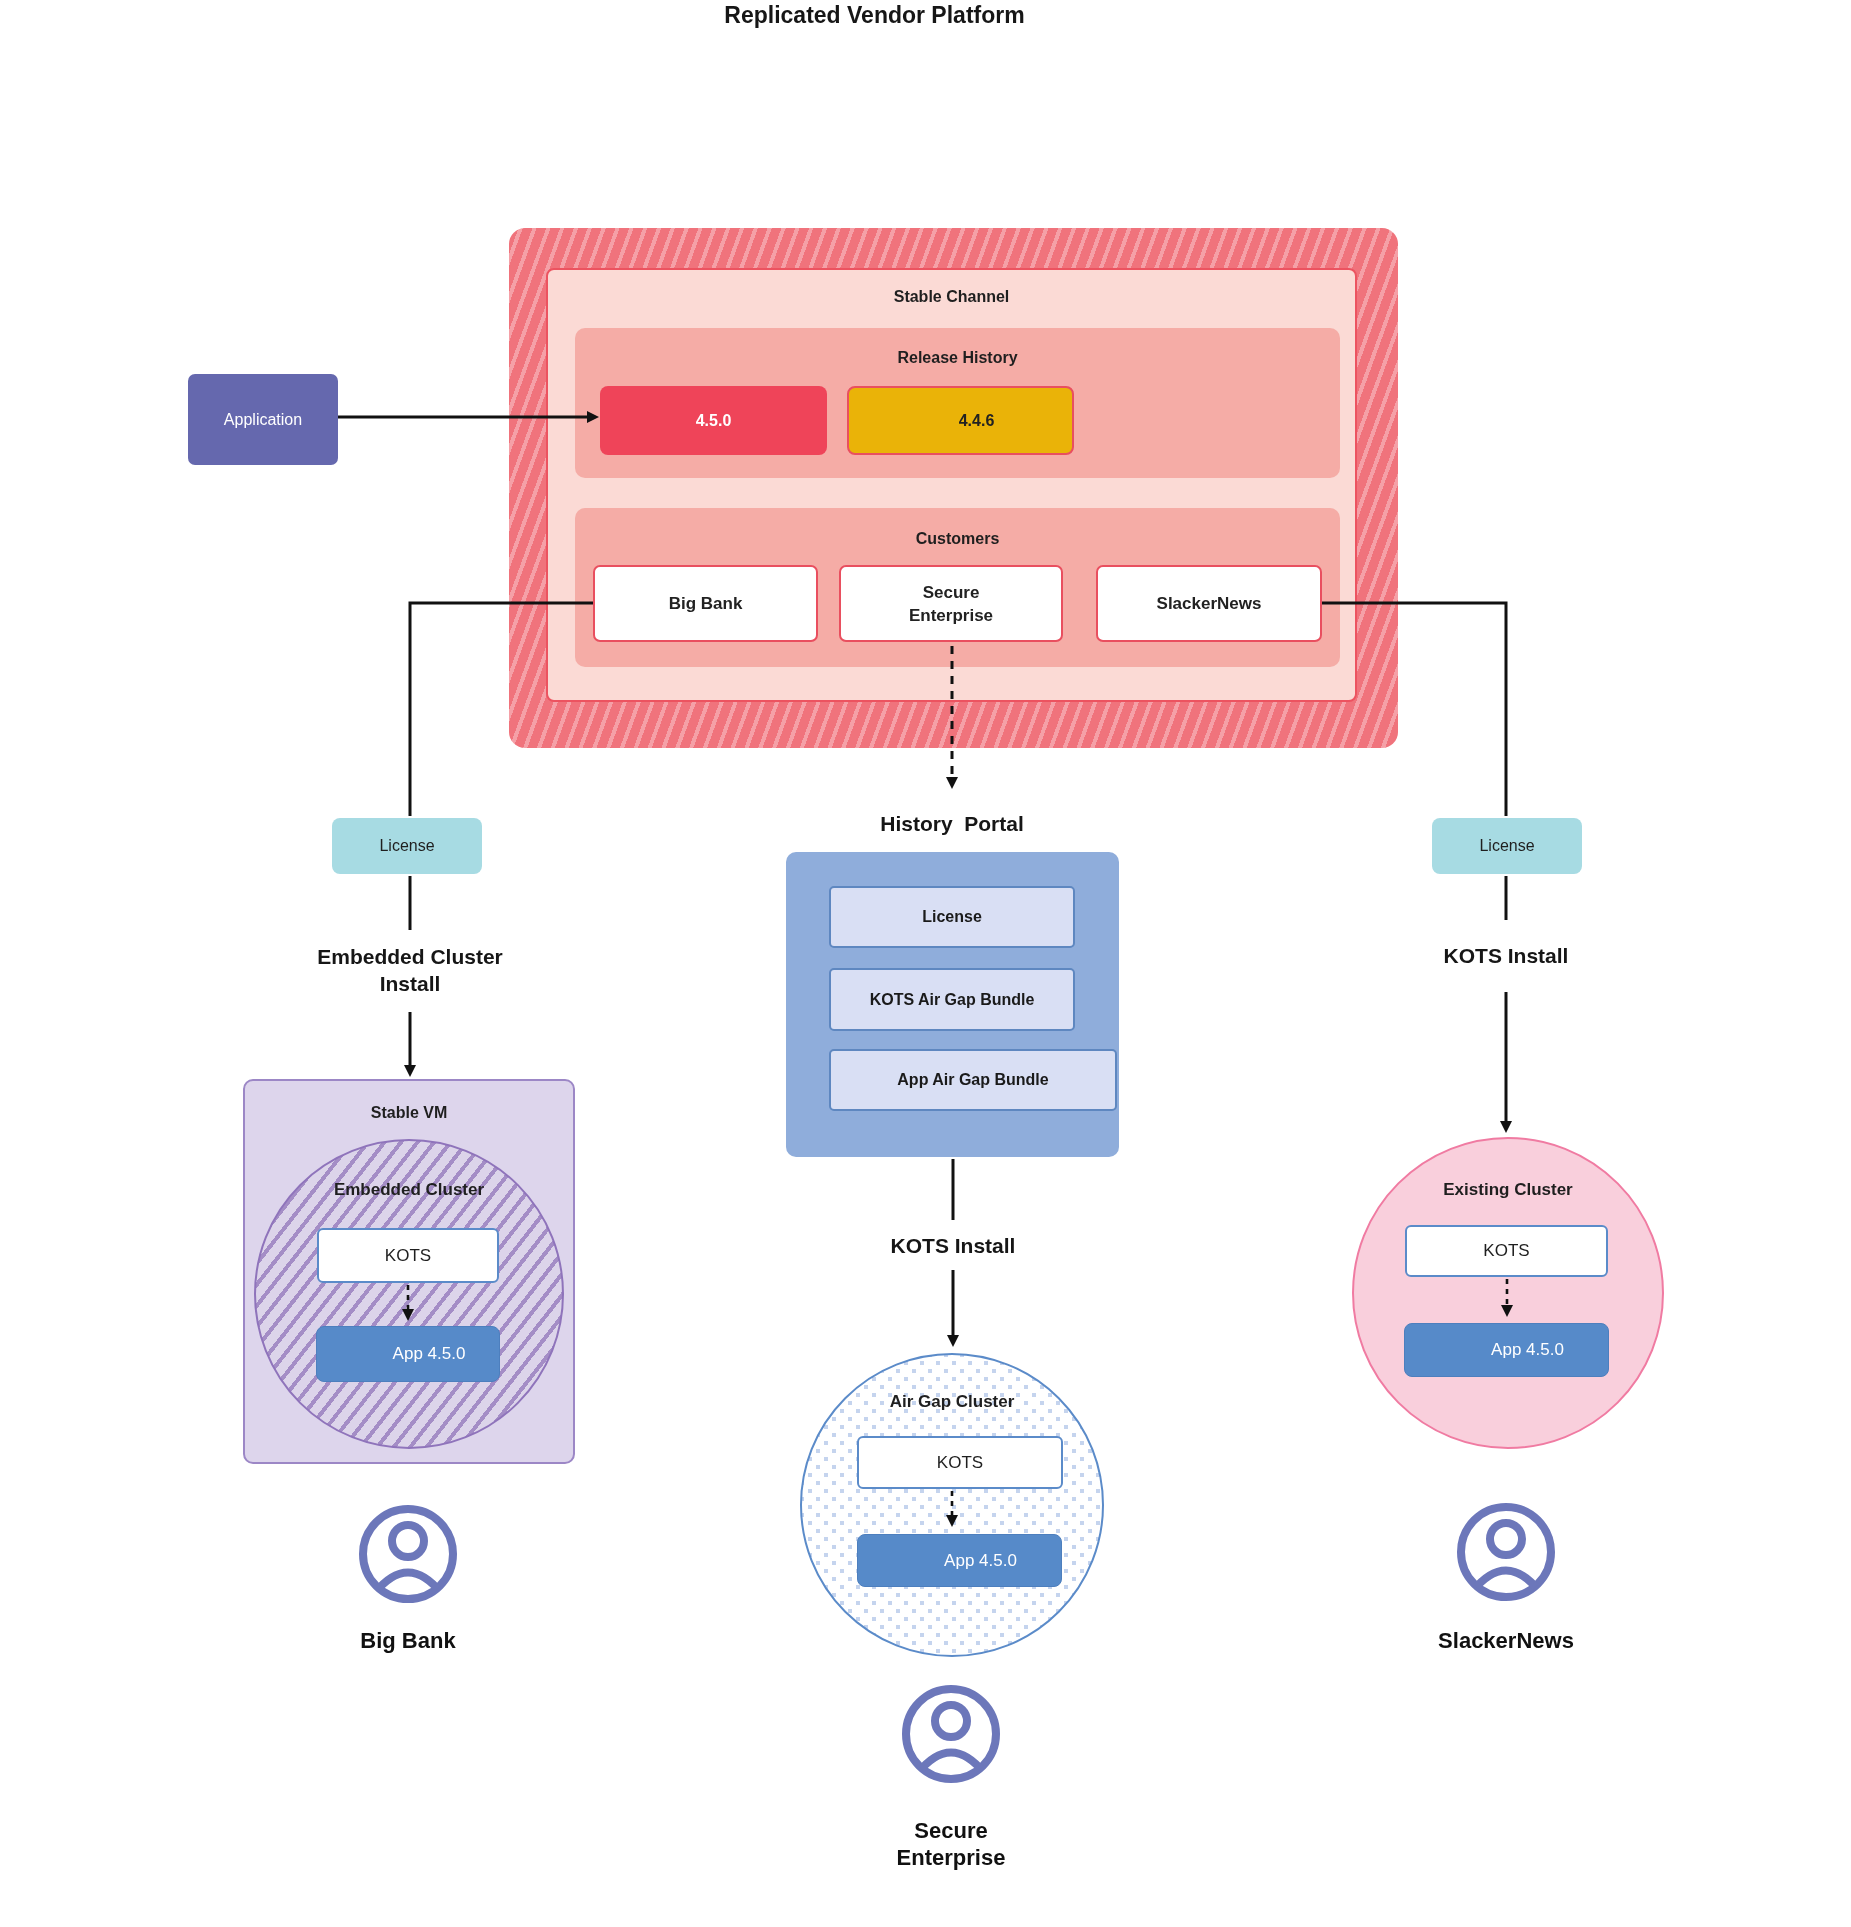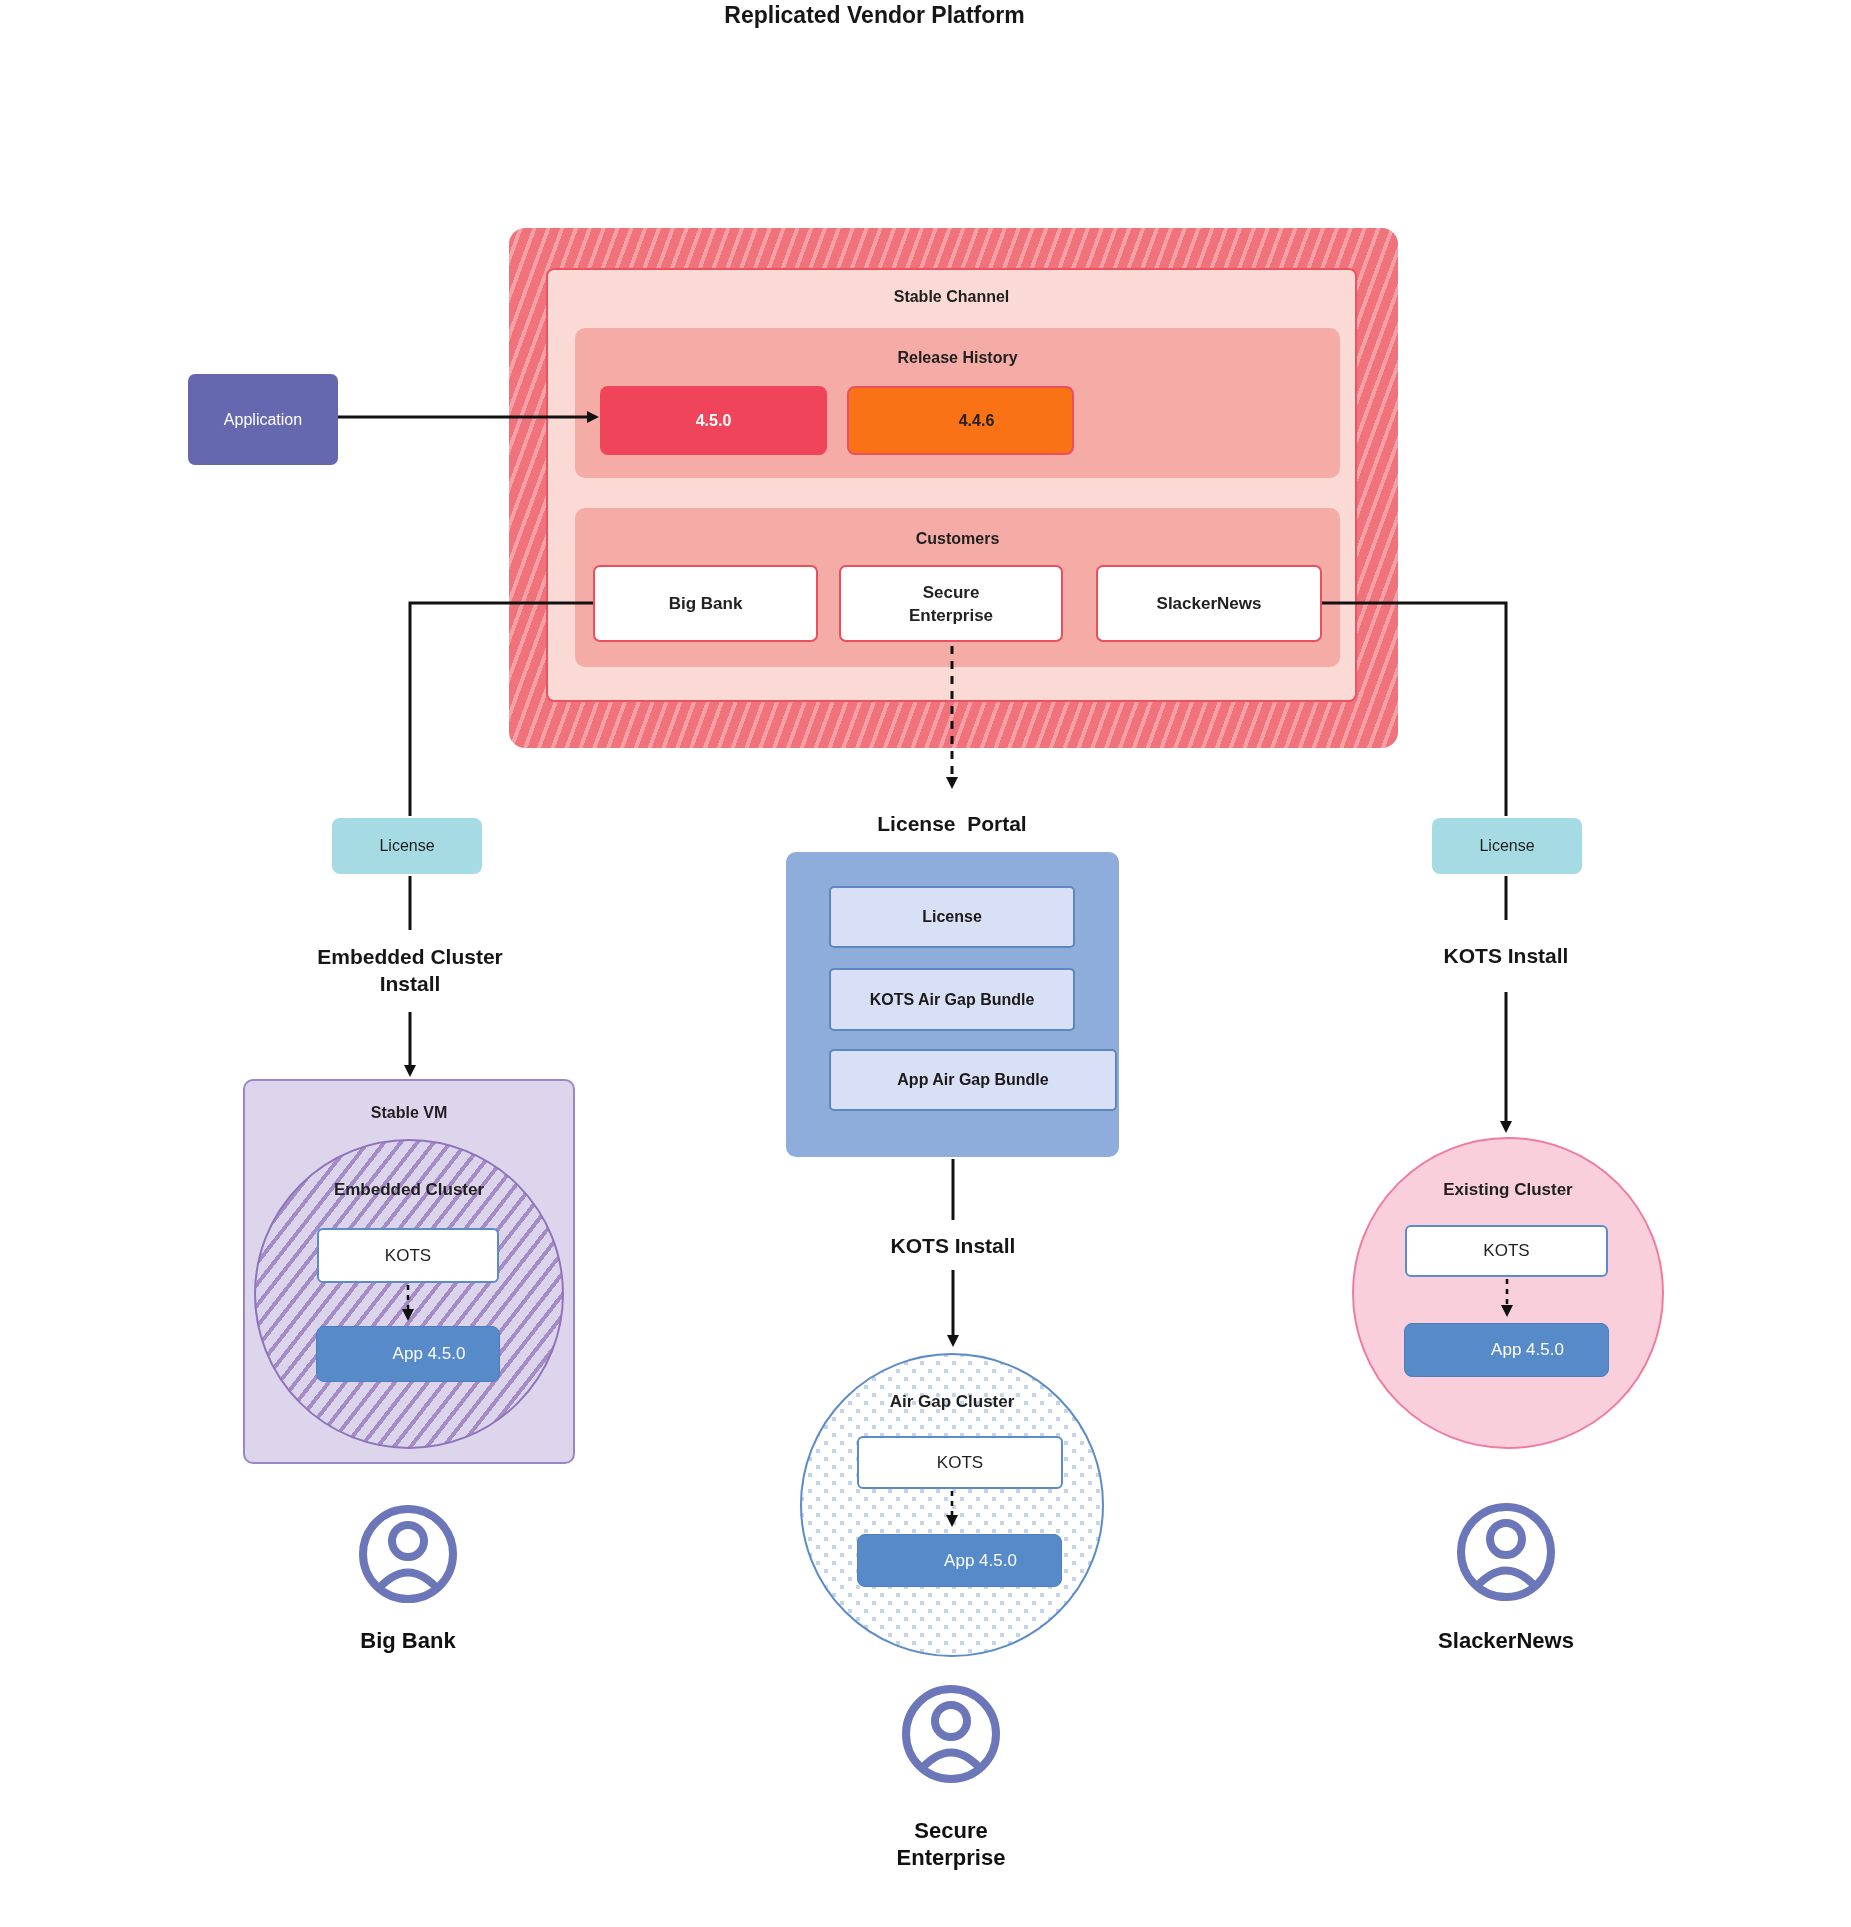--- a/index.html
+++ b/index.html
@@ -8,21 +8,21 @@
   .abs{position:absolute;box-sizing:border-box;}
   .center{display:flex;align-items:center;justify-content:center;text-align:center;}
   .lbl{font-weight:600;color:#1f1f1f;}
 
   
   .outer-hatch{background:repeating-linear-gradient(110deg,#F0737C 0 9px,#F5A0A7 9px 13px);
                border-radius:16px;}
   .stable{background:#FBDAD5;border:2px solid #EC5360;border-radius:8px;}
   .salmon{background:#F5ACA6;border-radius:10px;}
   .rel-cur{background:#EF4459;border-radius:8px;color:#ffffff;font-weight:600;font-size:16px;}
-  .white-red{background:#f97316;border:2px solid #E94F5F;border-radius:8px;font-weight:600;font-size:16px;color:#222;padding-left:32px;}
+  .white-red{background:#eab308;border:2px solid #E94F5F;border-radius:8px;font-weight:600;font-size:16px;color:#222;padding-left:32px;}
   .cust{background:#ffffff;border:2px solid #E94F5F;border-radius:7px;font-weight:600;font-size:17px;color:#222;}
 
   .application{background:#6568AE;border-radius:7px;color:#ffffff;font-weight:500;font-size:16px;text-align:right;}
   .license{background:#A7DBE3;border-radius:8px;font-weight:500;font-size:16px;color:#1f1f1f;}
 
   .flow-label{font-size:21px;font-weight:600;color:#161616;white-space:pre;}
   .flow-label2{font-size:21px;font-weight:600;color:#161616;line-height:27px;}
 
   .vm{background:#DDD5EC;border:2px solid #9C87C6;border-radius:10px;}
   .circle{border-radius:50%;}
@@ -99,21 +99,21 @@
         <clipPath id="pc1">
           <circle cx="52" cy="52" r="46"></circle>
         </clipPath>
       </defs>
     <circle cx="52" cy="52" r="45" fill="none" stroke="#6C77BA" stroke-width="8"></circle>
     <circle cx="52" cy="39" r="16" fill="none" stroke="#6C77BA" stroke-width="8"></circle>
     <path d="M18 92 Q52 49 86 92" fill="none" stroke="#6C77BA" stroke-width="8" clip-path="url(#pc1)"></path>
   </svg>
   <div class="abs center name" style="left:308px;top:1626px;width:200px;height:28px;">Big Bank</div>
 
-  <div class="abs center flow-label" style="left:802px;top:810px;width:300px;height:28px;">License  Portal</div>
+  <div class="abs center flow-label" style="left:802px;top:810px;width:300px;height:28px;">History  Portal</div>
   <div class="abs portal" style="left:786px;top:852px;width:333px;height:305px;"></div>
   <div class="abs center portal-item" style="left:829px;top:886px;width:246px;height:62px;">
       <span>License</span>
     </div>
   <div class="abs center portal-item" style="left:829px;top:968px;width:246px;height:63px;">
       <span>KOTS Air Gap Bundle</span>
     </div>
   <div class="abs center portal-item" style="left:829px;top:1049px;width:288px;height:62px;">
       <span>App Air Gap Bundle</span>
     </div>

